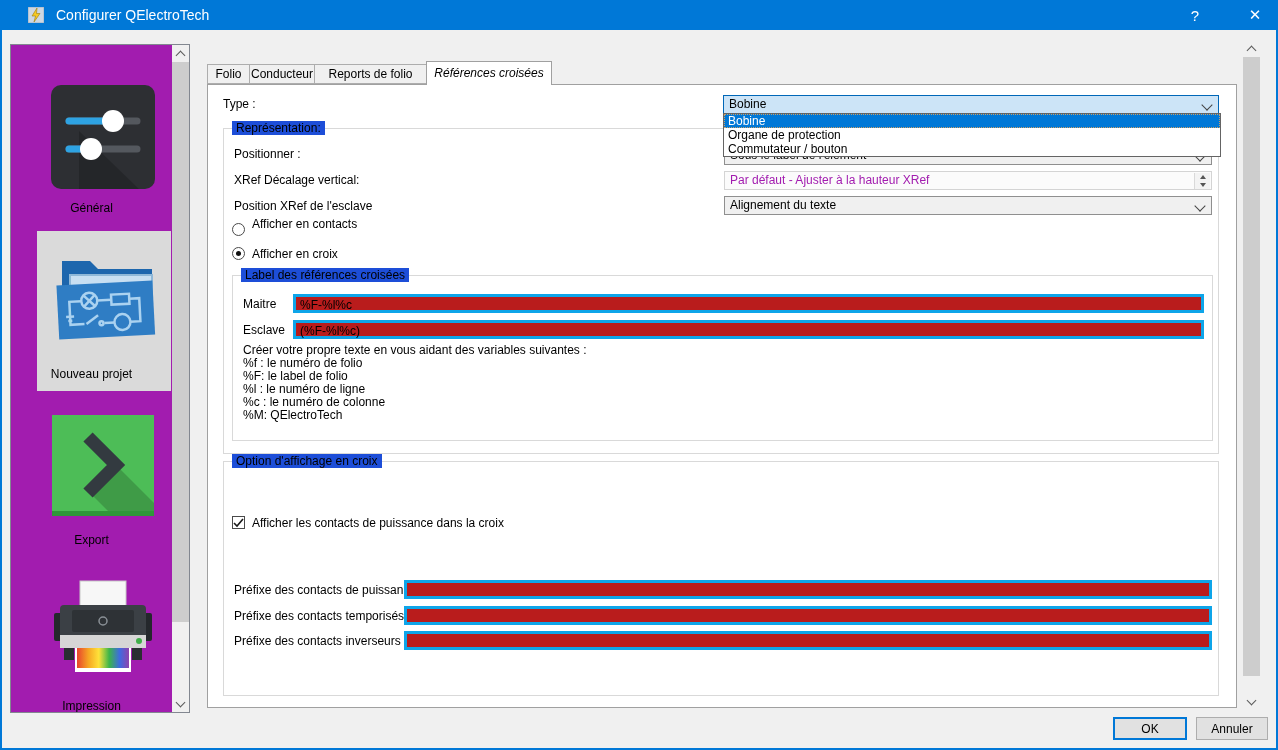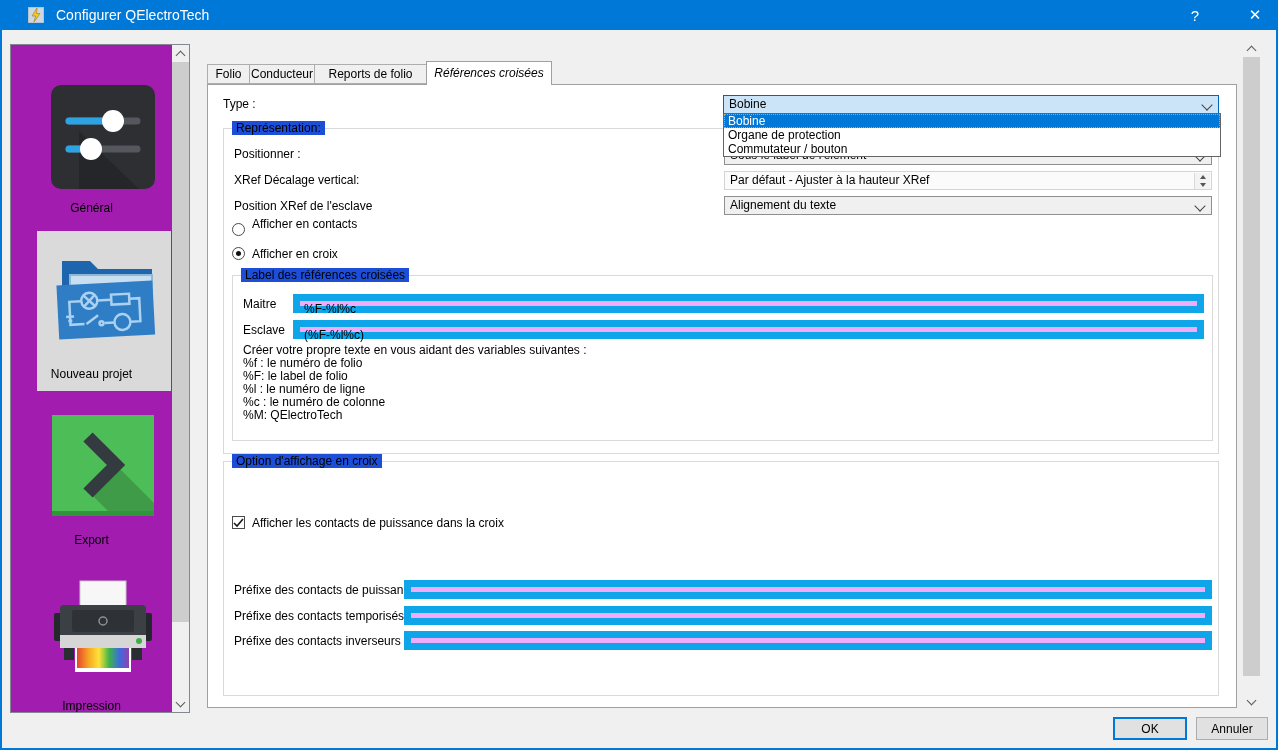--- a/index.html
+++ b/index.html
@@ -50,31 +50,31 @@
   .combo{position:absolute;height:19px;background:#f0f0f0;border:1px solid #8f8f8f;
     box-sizing:border-box;line-height:17px;padding-left:5px;white-space:nowrap;overflow:hidden;}
   .combo .cv{position:absolute;right:7px;top:5px;width:7px;height:7px;
     border-right:1.5px solid #444;border-bottom:1.5px solid #444;transform:rotate(45deg);}
   .combo.open{background:#cce4f7;border-color:#0067b8;}
   .dropdown{position:absolute;background:#fff;border:1px solid #646464;z-index:40;box-sizing:border-box;}
   .dropdown .item{height:14px;line-height:14px;padding-left:4px;white-space:nowrap;}
   .dropdown .item.sel{background:#0078d7;color:#fff;outline:1px dotted #c8a06a;outline-offset:-1px;}
 
   .spin{position:absolute;height:19px;background:#fbfbfb;border:1px solid #d4d4d4;
-    box-sizing:border-box;line-height:17px;padding-left:5px;color:#000000;white-space:nowrap;}
+    box-sizing:border-box;line-height:17px;padding-left:5px;color:#a21caf;white-space:nowrap;}
   .spin .btns{position:absolute;right:1px;top:1px;width:15px;height:15px;}
   .spin .sb{position:absolute;right:0;width:15px;height:8px;background:#f3f3f3;border-left:1px solid #d9d9d9;
     display:flex;align-items:center;justify-content:center;}
   .tri-up{width:0;height:0;border-left:3.5px solid transparent;border-right:3.5px solid transparent;border-bottom:4px solid #555;}
   .tri-down{width:0;height:0;border-left:3.5px solid transparent;border-right:3.5px solid transparent;border-top:4px solid #555;}
 
   .groupbox{position:absolute;border:1px solid #d9d9d9;box-sizing:border-box;}
   .groupbox>.gtitle{position:absolute;top:-8px;left:8px;background:#1d4ed8;padding:0 4px;white-space:nowrap;}
 
-  .tinput{position:absolute;height:19px;background:#f0abfc;border:7px solid #0ea5e9;box-sizing:border-box;
+  .tinput{position:absolute;height:19px;background:#b91c1c;border:3px solid #0ea5e9;box-sizing:border-box;
     line-height:17px;padding-left:4px;font-family:"Liberation Sans",sans-serif;font-size:12px;}
 
   .radio{position:absolute;width:13px;height:13px;border:1px solid #4a4a4a;border-radius:50%;
     background:#fff;box-sizing:border-box;}
   .radio .dot{position:absolute;left:3px;top:3px;width:5px;height:5px;border-radius:50%;background:#111;}
   .checkbox{position:absolute;width:13px;height:13px;border:1px solid #4a4a4a;background:#fff;
     box-sizing:border-box;display:flex;align-items:center;justify-content:center;}
 
   .helpline{height:13px;line-height:13px;white-space:nowrap;}
 

